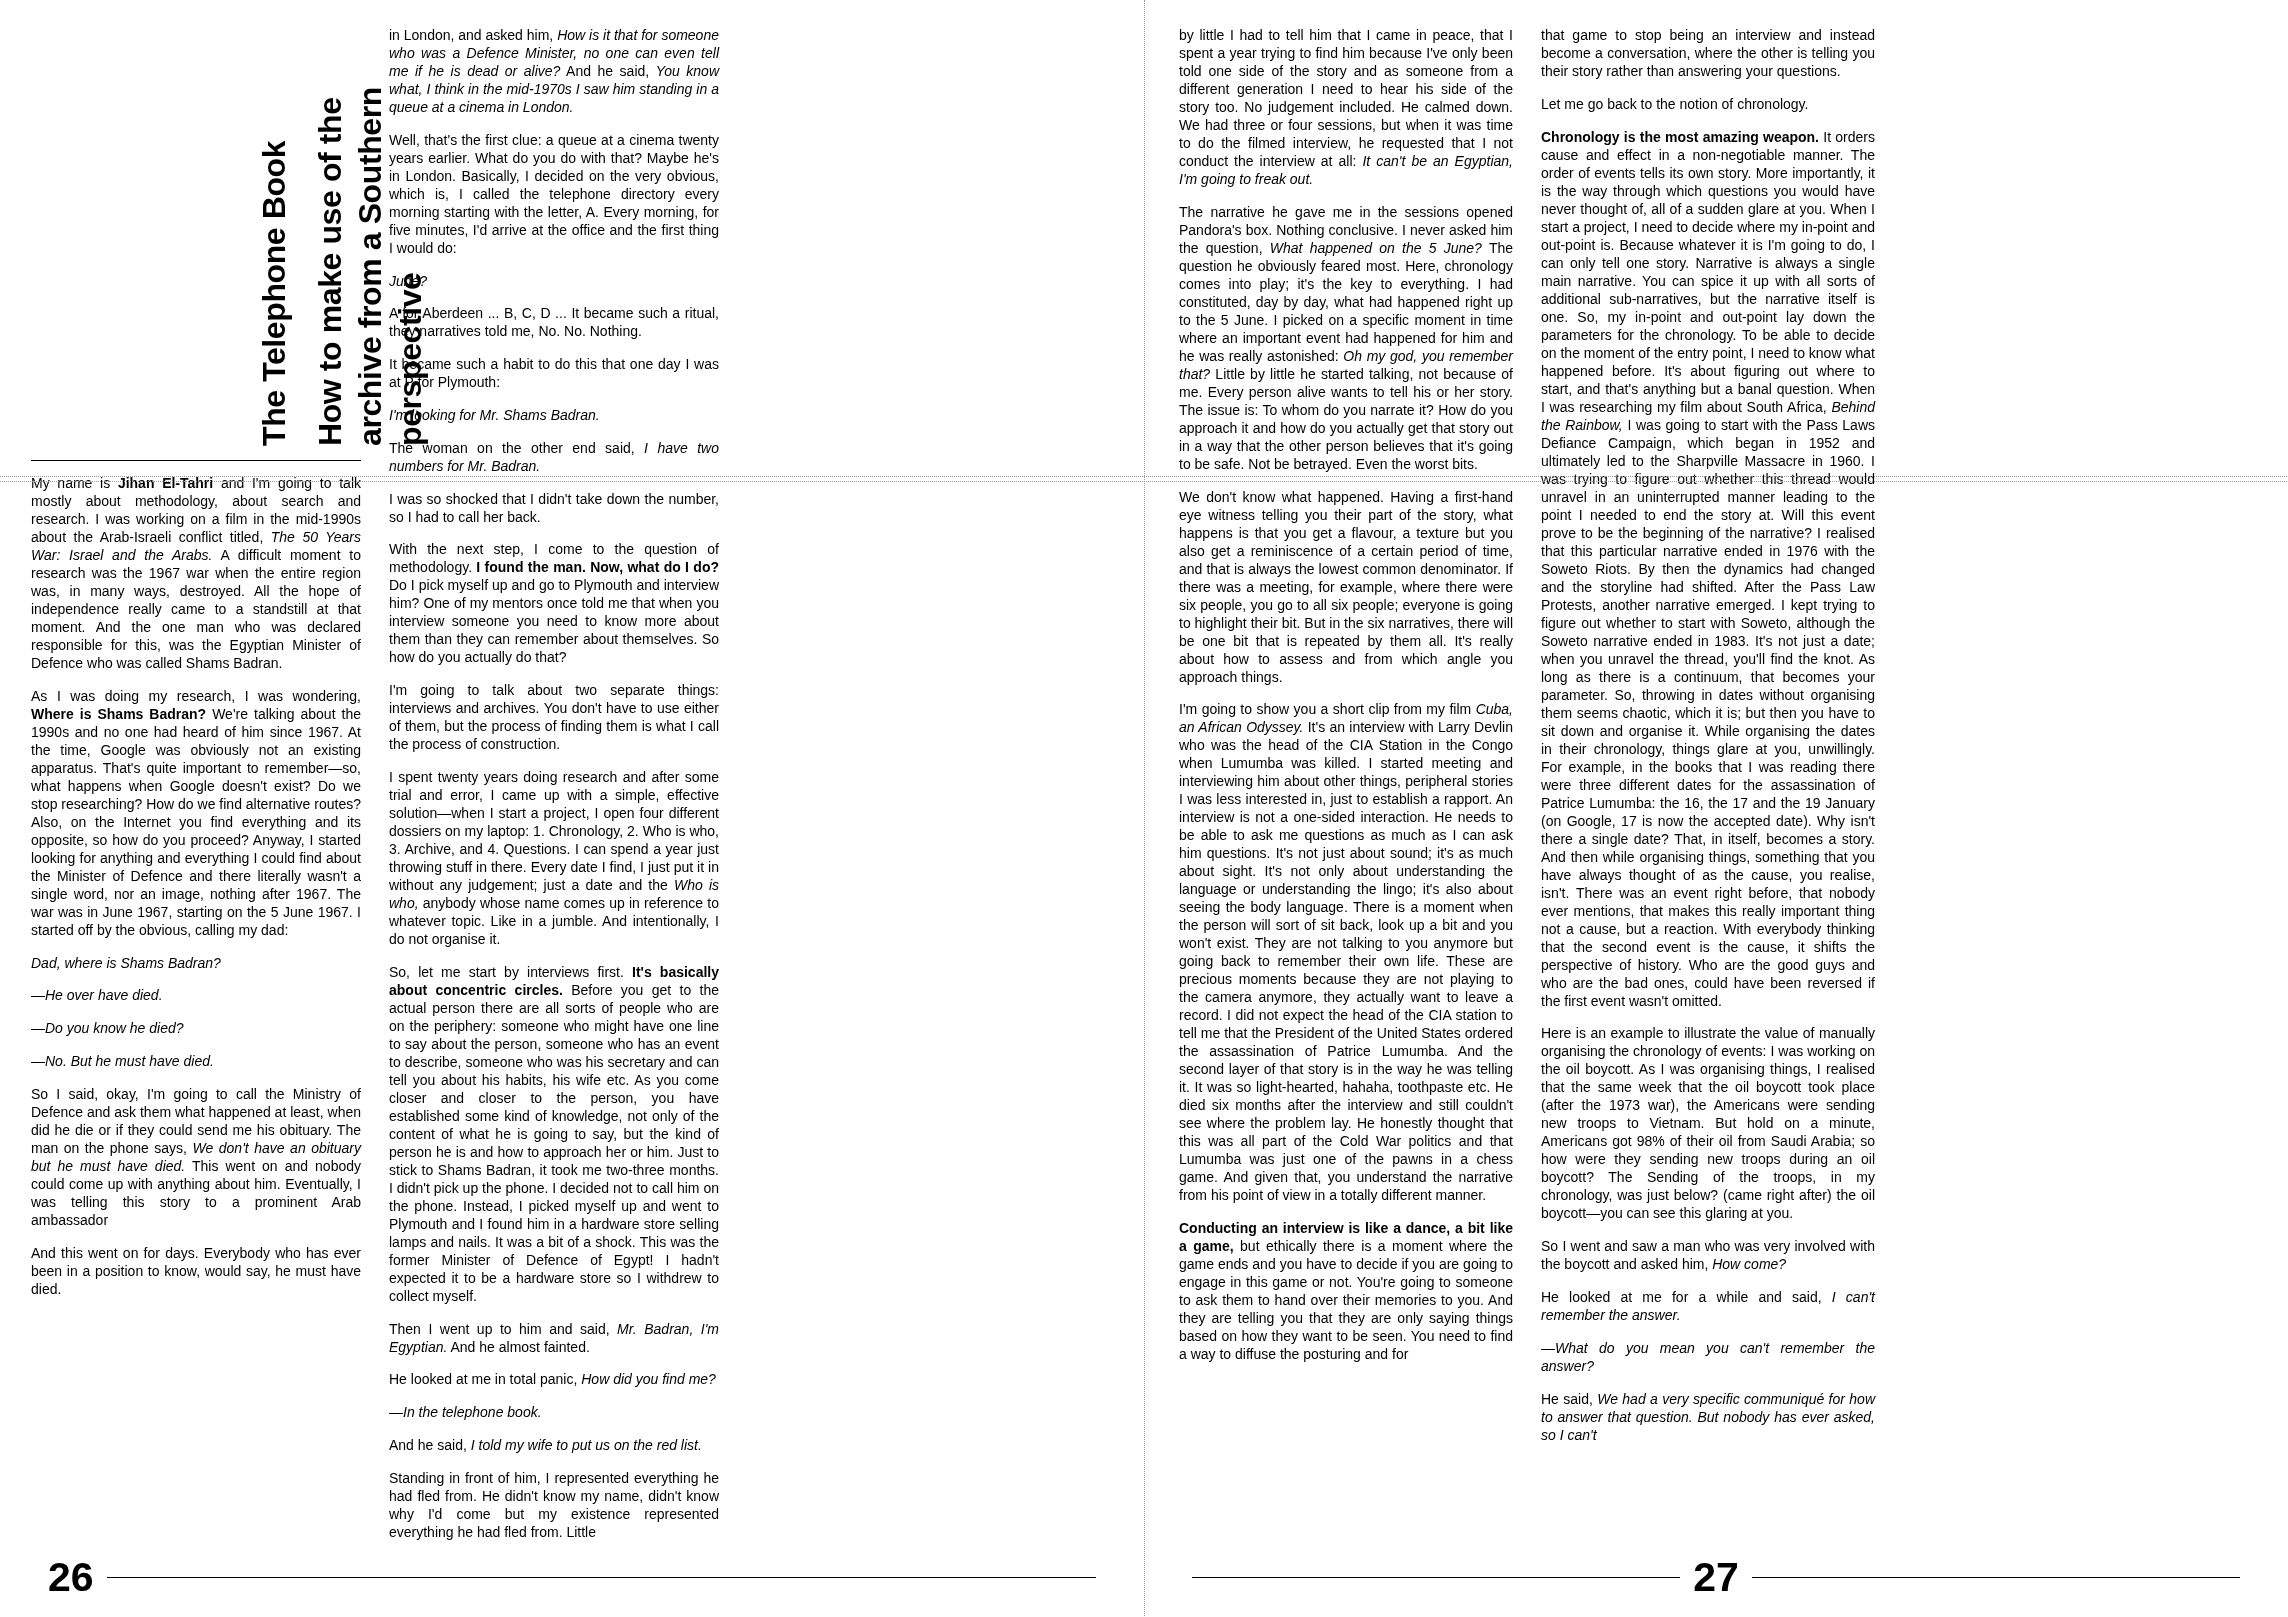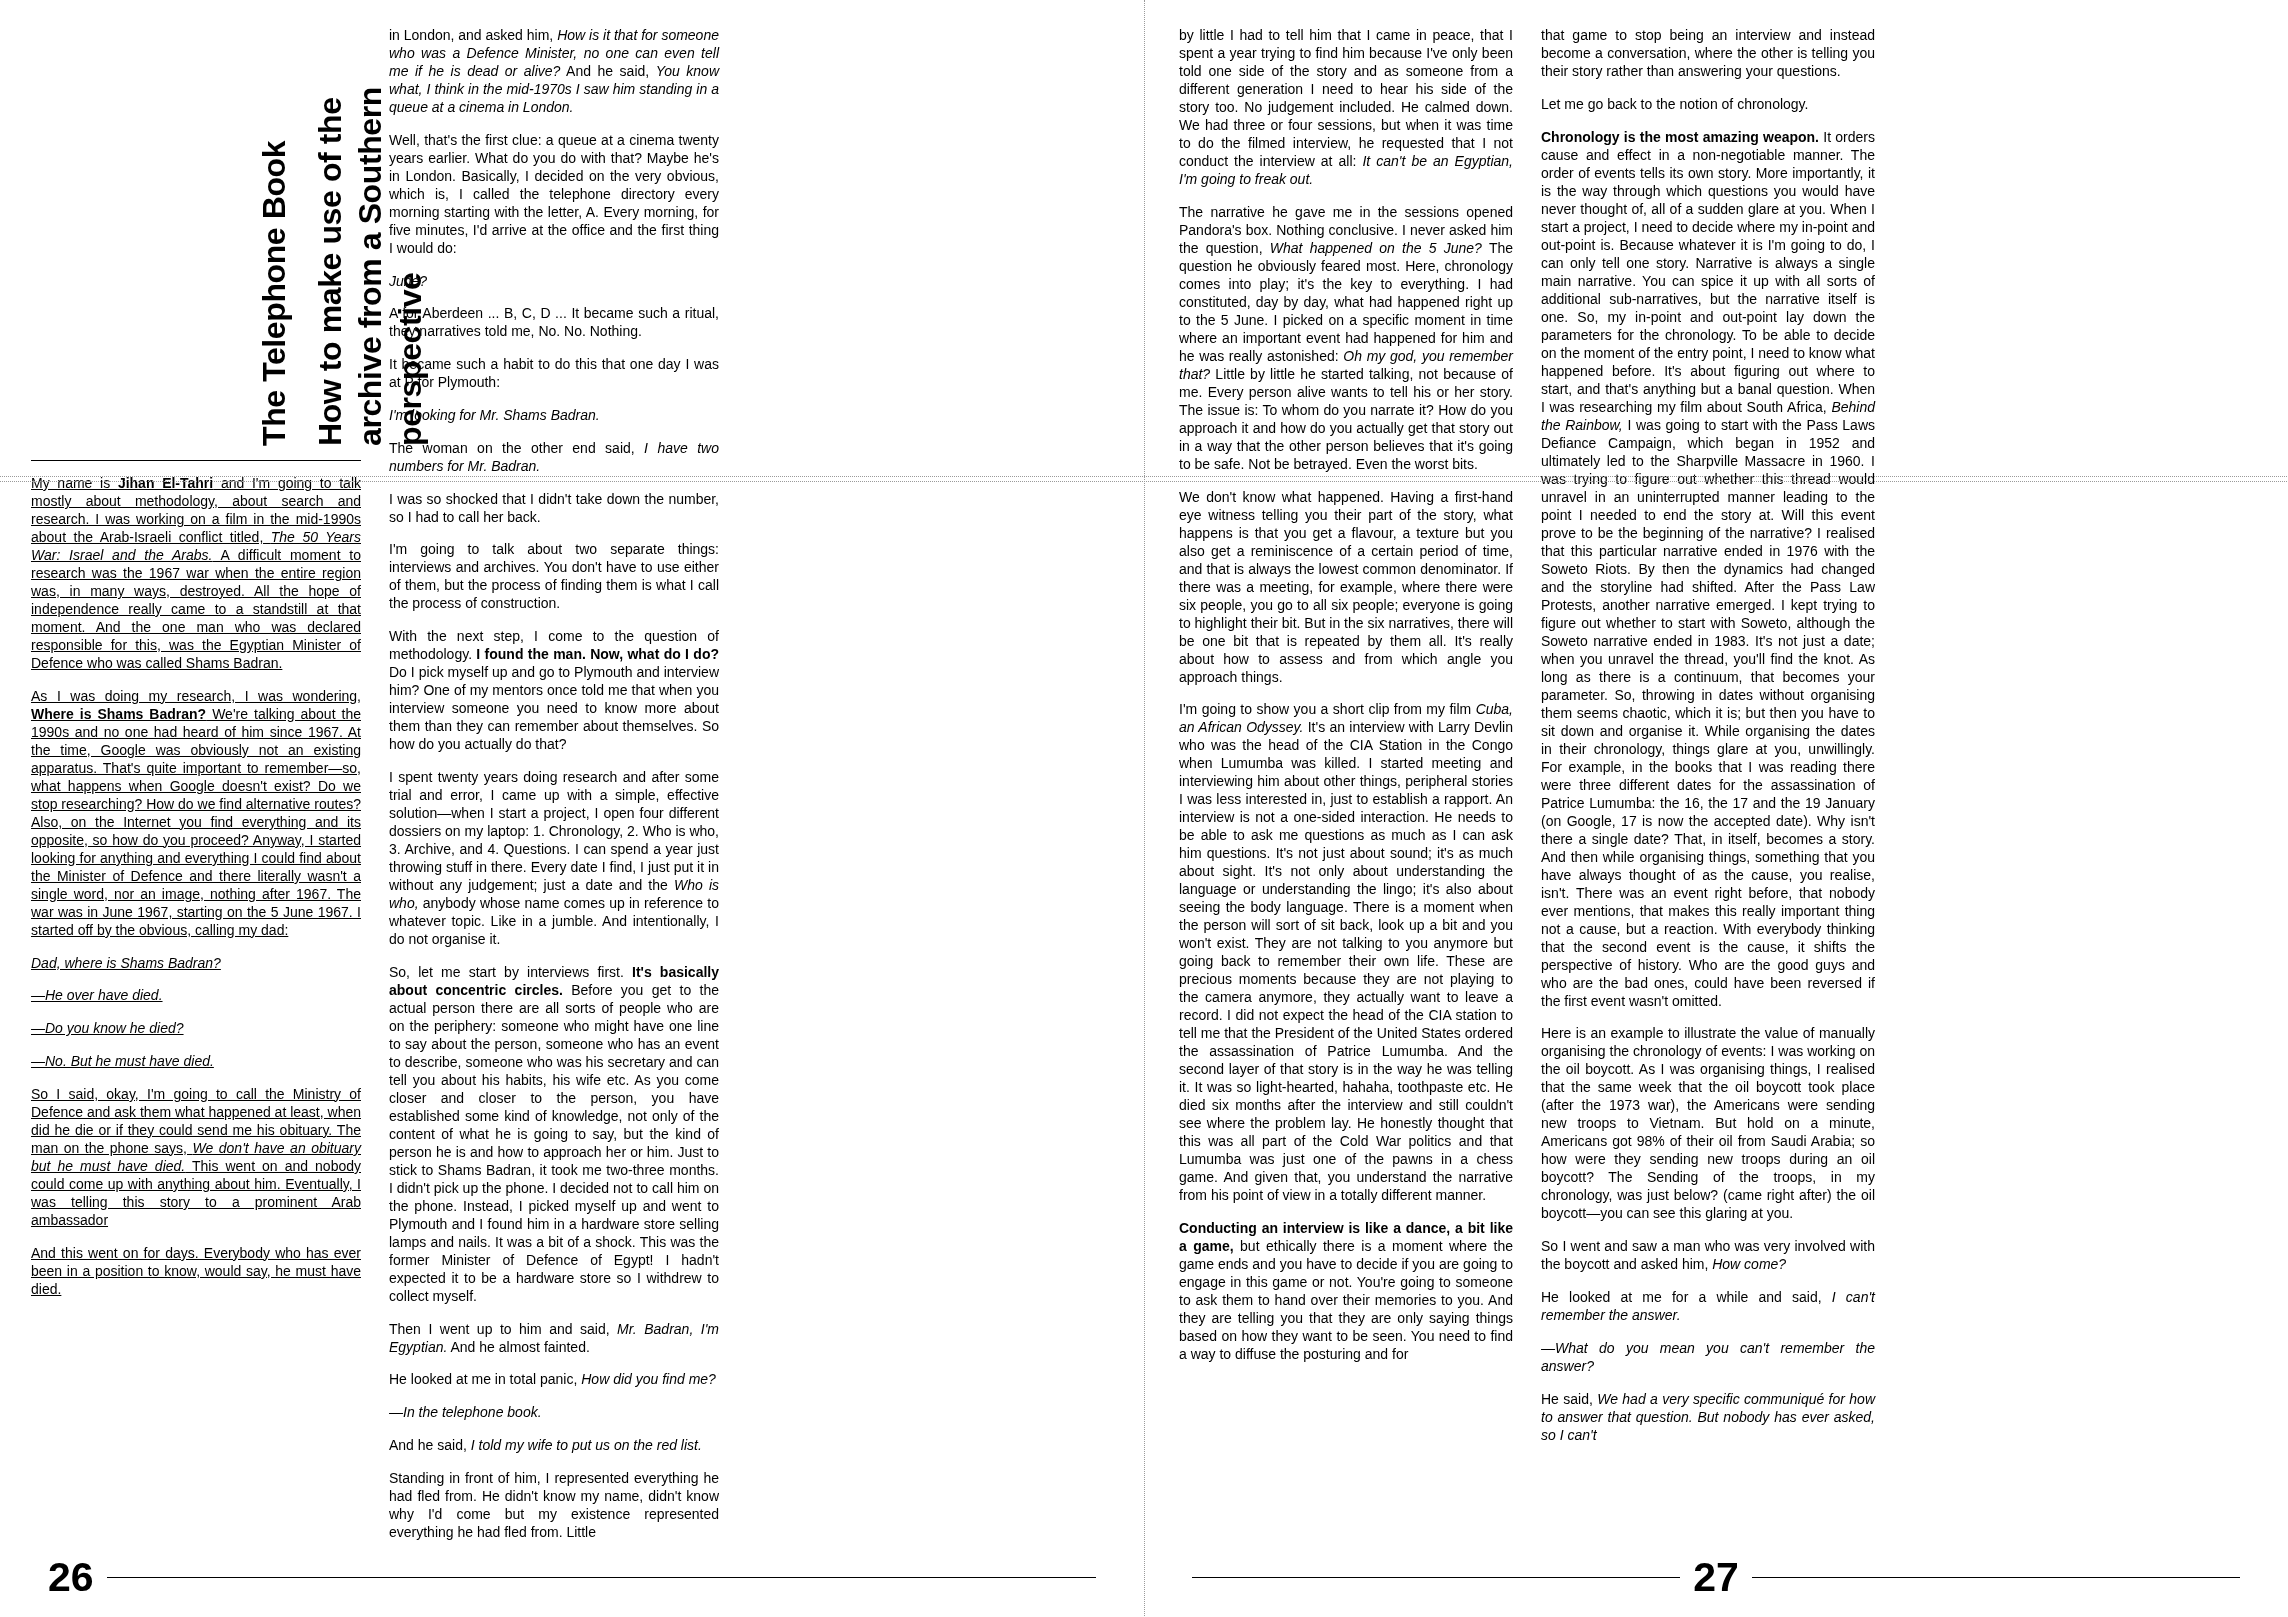--- a/index.html
+++ b/index.html
@@ -102,21 +102,20 @@
   .vsub2 { left: 321px; top: 420px; }
   .vsub3 { left: 361px; top: 420px; }
 
   .rule-top {
     border-top: 1.8px solid #000;
     margin: 0 0 13px 0;
   }
 
   .intro-wrap {
     position: relative;
-    text-decoration: underline;
   }
 
   
   .folio {
     position: absolute;
     bottom: 20px;
     left: 0;
     width: 100%;
     display: flex;
     align-items: center;
@@ -170,22 +169,22 @@
 
       <div class="col top-pad-col">
           <p class="para">in London, and asked him, <i>How is it that for someone who was a Defence Minister, no one can even tell me if he is dead or alive?</i> And he said, <i>You know what, I think in the mid-1970s I saw him standing in a queue at a cinema in London.</i></p>
           <p class="para">Well, that's the first clue: a queue at a cinema twenty years earlier. What do you do with that? Maybe he's in London. Basically, I decided on the very obvious, which is, I called the telephone directory every morning starting with the letter, A. Every morning, for five minutes, I'd arrive at the office and the first thing I would do:</p>
           <p class="para"><i>June?</i></p>
           <p class="para">A for Aberdeen ... B, C, D ... It became such a ritual, they narratives told me, No. No. Nothing.</p>
           <p class="para">It became such a habit to do this that one day I was at P for Plymouth:</p>
           <p class="para"><i>I'm looking for Mr. Shams Badran.</i></p>
           <p class="para">The woman on the other end said, <i>I have two numbers for Mr. Badran.</i></p>
           <p class="para">I was so shocked that I didn't take down the number, so I had to call her back.</p>
+          <p class="para">With the next step, I come to the question of methodology. <b>I found the man. Now, what do I do?</b> Do I pick myself up and go to Plymouth and interview him? One of my mentors once told me that when you interview someone you need to know more about them than they can remember about themselves. So how do you actually do that?</p>
           <p class="para">I'm going to talk about two separate things: interviews and archives. You don't have to use either of them, but the process of finding them is what I call the process of construction.</p>
-          <p class="para">With the next step, I come to the question of methodology. <b>I found the man. Now, what do I do?</b> Do I pick myself up and go to Plymouth and interview him? One of my mentors once told me that when you interview someone you need to know more about them than they can remember about themselves. So how do you actually do that?</p>
           <p class="para">I spent twenty years doing research and after some trial and error, I came up with a simple, effective solution—when I start a project, I open four different dossiers on my laptop: 1. Chronology, 2. Who is who, 3. Archive, and 4. Questions. I can spend a year just throwing stuff in there. Every date I find, I just put it in without any judgement; just a date and the <i>Who is who,</i> anybody whose name comes up in reference to whatever topic. Like in a jumble. And intentionally, I do not organise it.</p>
           <p class="para">So, let me start by interviews first. <b>It's basically about concentric circles.</b> Before you get to the actual person there are all sorts of people who are on the periphery: someone who might have one line to say about the person, someone who has an event to describe, someone who was his secretary and can tell you about his habits, his wife etc. As you come closer and closer to the person, you have established some kind of knowledge, not only of the content of what he is going to say, but the kind of person he is and how to approach her or him. Just to stick to Shams Badran, it took me two-three months. I didn't pick up the phone. I decided not to call him on the phone. Instead, I picked myself up and went to Plymouth and I found him in a hardware store selling lamps and nails. It was a bit of a shock. This was the former Minister of Defence of Egypt! I hadn't expected it to be a hardware store so I withdrew to collect myself.</p>
           <p class="para">Then I went up to him and said, <i>Mr. Badran, I'm Egyptian.</i> And he almost fainted.</p>
           <p class="para">He looked at me in total panic, <i>How did you find me?</i></p>
           <p class="para"><i>—In the telephone book.</i></p>
           <p class="para">And he said, <i>I told my wife to put us on the red list.</i></p>
           <p class="para">Standing in front of him, I represented everything he had fled from. He didn't know my name, didn't know why I'd come but my existence represented everything he had fled from. Little</p>
         </div>
 
     </div>

